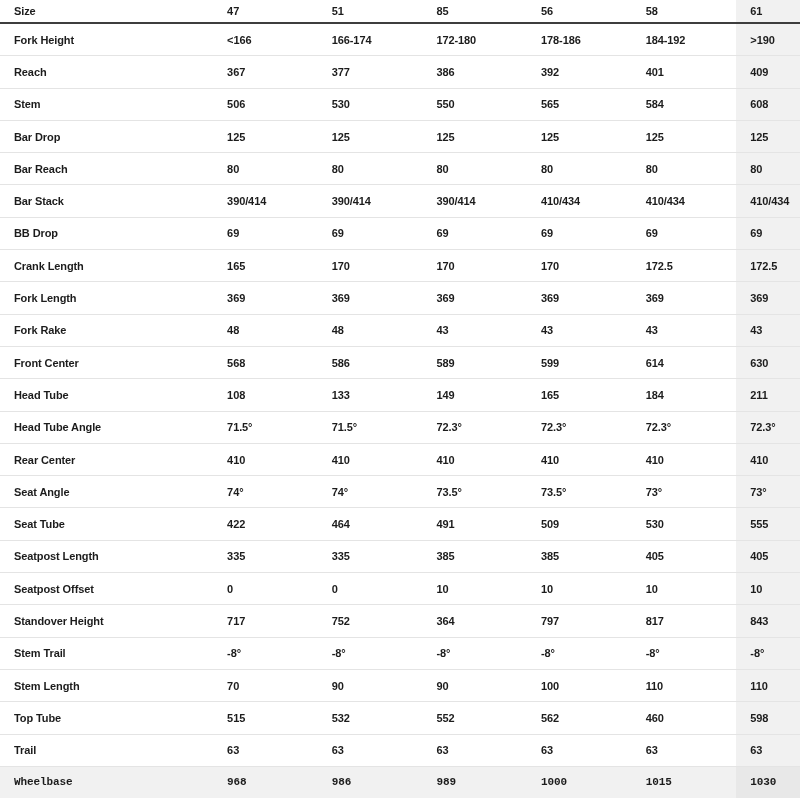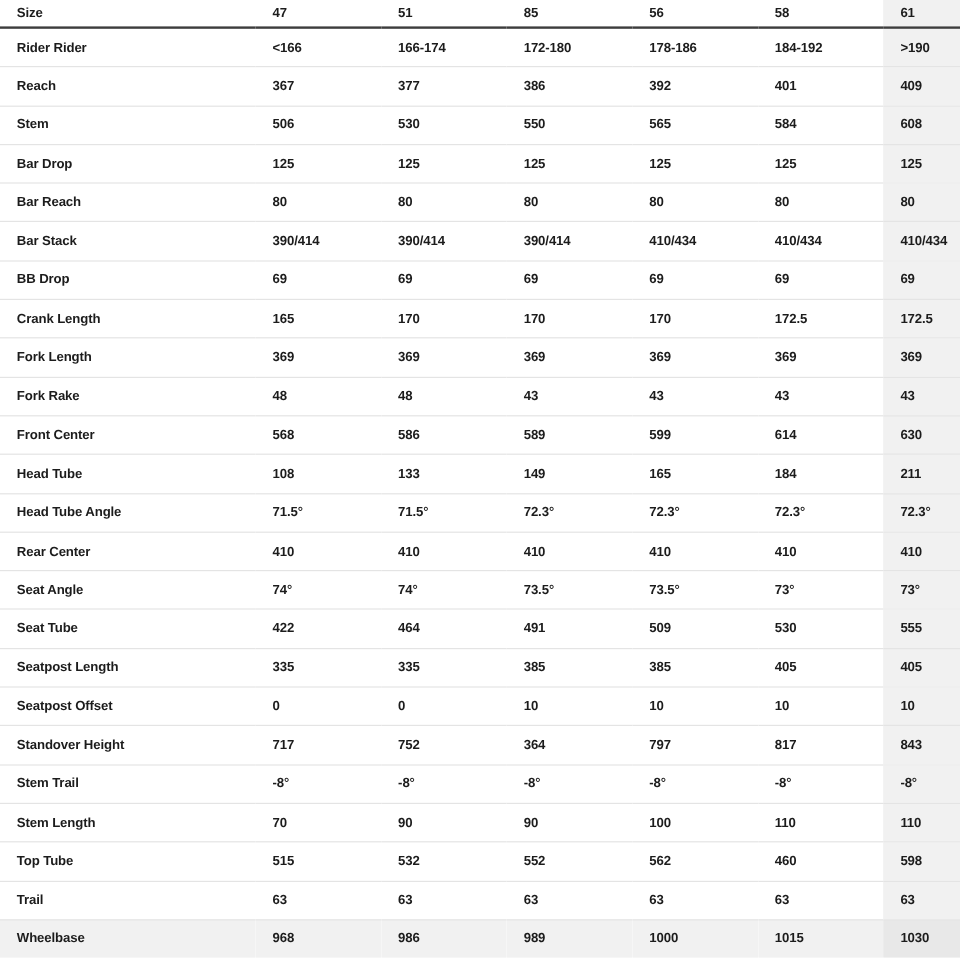--- a/index.html
+++ b/index.html
@@ -42,21 +42,21 @@
   tbody th, tbody td {
     height: 31.3px;
   }
 
   tbody tr:not(:first-child) th,
   tbody tr:not(:first-child) td {
     border-top: 1px solid var(--row-border, #e4e4e4);
   }
 
   .hl-col { background: var(--hl, #f1f1f1); }
-  tr.hl-row th, tr.hl-row td { background: var(--hl, #f1f1f1); }
+  tr.hl-row th, tr.hl-row td { background: var(--hl, #f1f1f1); font-family: Liberation Mono, monospace; }
   tr.hl-row td.hl-col { background: var(--hl-x, #e8e8e8); }
 </style>
 </head>
 <body>
 
 <div class="viewport">
   <table class="geo">
     <colgroup>
       <col class="label-col">
       <col class="data-col">
@@ -72,21 +72,21 @@
         <th>47</th>
         <th>51</th>
         <th>85</th>
         <th>56</th>
         <th>58</th>
         <th class="hl-col">61</th>
       </tr>
     </thead>
     <tbody>
         <tr>
-          <th>Rider Rider</th>
+          <th>Fork Height</th>
           <td>&lt;166</td>
           <td>166-174</td>
           <td>172-180</td>
           <td>178-186</td>
           <td>184-192</td>
           <td class="hl-col">&gt;190</td>
         </tr>
         <tr>
           <th>Reach</th>
           <td>367</td>

